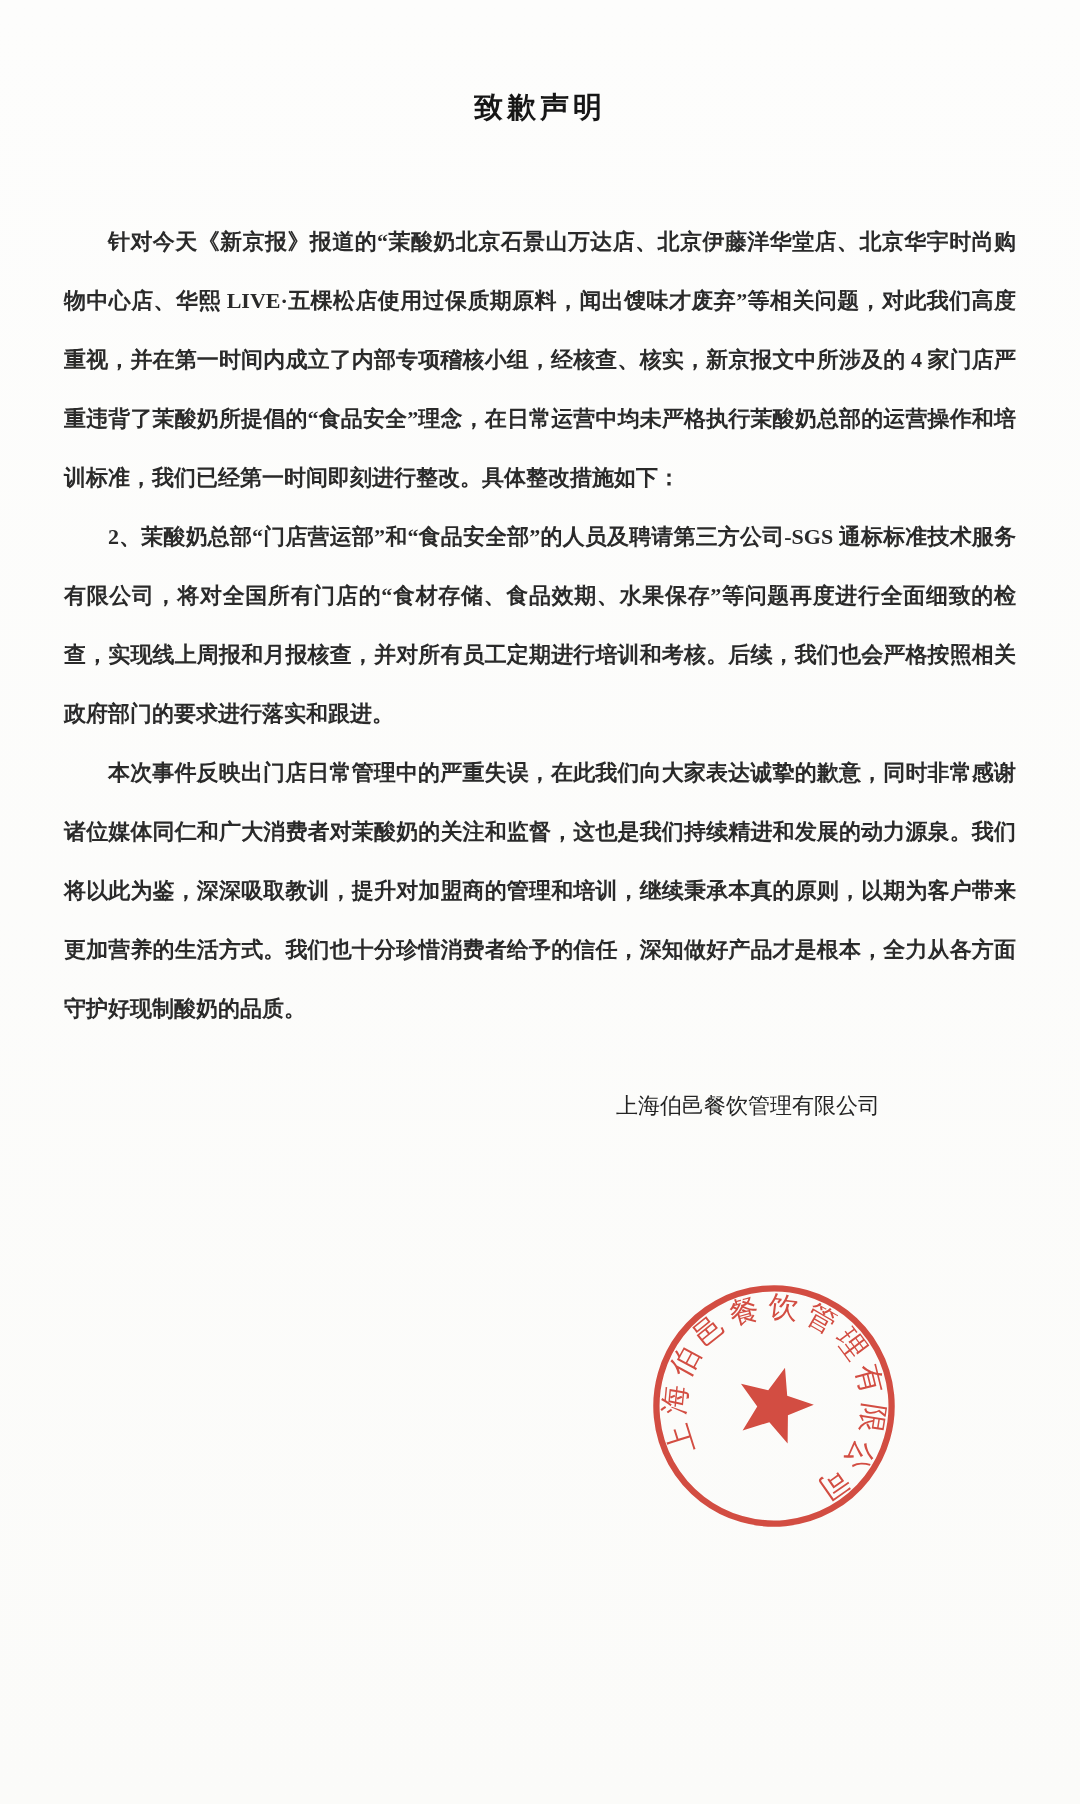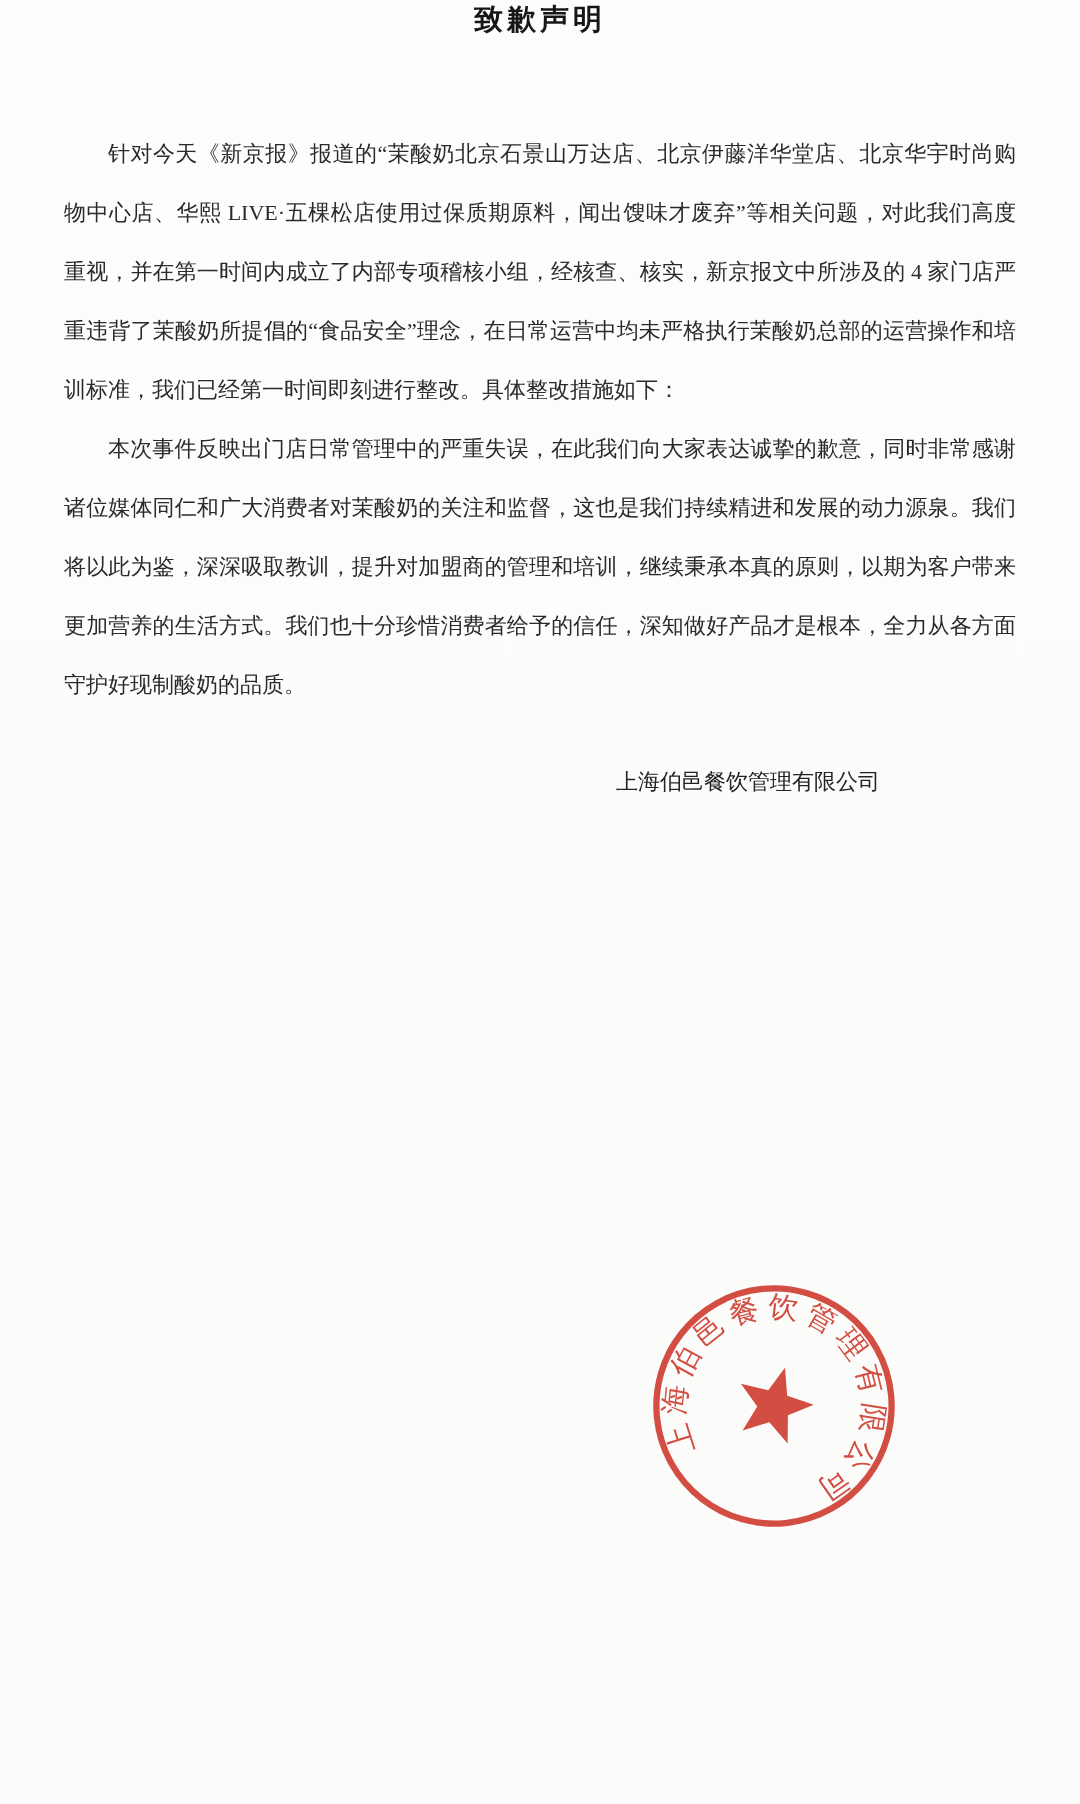--- a/index.html
+++ b/index.html
@@ -11,37 +11,39 @@
   .page {
     position: relative;
     width: 1080px;
     height: 1804px;
     margin: 0 auto;
     background: linear-gradient(180deg, #fdfdfc 0%, #fbfbf9 100%);
     color: #262626;
     overflow: hidden;
   }
   .doc-title {
+    padding-top: 88px;
     text-align: center;
     font-family: "Liberation Sans", "DejaVu Sans", sans-serif;
     font-size: 29px;
     font-weight: 700;
     letter-spacing: 4px;
     color: #161616;
   }
   .doc-body {
     margin: 84px 64px 0 64px;
     font-size: 22px;
     line-height: 59px;
     text-align: justify;
     color: #2a2a2a;
   }
   .doc-body p {
     text-indent: 2em;
     margin: 0;
+    font-weight: bold;
   }
   .sig-block {
     margin: 50px 200px 0 0;
     text-align: right;
     font-size: 22px;
     color: #242424;
   }
   .sig-line { line-height: 36px; }
   .date-line {
     margin-top: 38px;
@@ -66,20 +68,21 @@
 </style>
 </head>
 <body>
 
 <div class="page">
 
   <h1 class="doc-title">致歉声明</h1>
 
   <div class="doc-body">
     <p>针对今天《新京报》报道的“茉酸奶北京石景山万达店、北京伊藤洋华堂店、北京华宇时尚购物中心店、华熙 LIVE·五棵松店使用过保质期原料，闻出馊味才废弃”等相关问题，对此我们高度重视，并在第一时间内成立了内部专项稽核小组，经核查、核实，新京报文中所涉及的 4 家门店严重违背了茉酸奶所提倡的“食品安全”理念，在日常运营中均未严格执行茉酸奶总部的运营操作和培训标准，我们已经第一时间即刻进行整改。具体整改措施如下：</p>
+    <p>2、茉酸奶总部“门店营运部”和“食品安全部”的人员及聘请第三方公司-SGS 通标标准技术服务有限公司，将对全国所有门店的“食材存储、食品效期、水果保存”等问题再度进行全面细致的检查，实现线上周报和月报核查，并对所有员工定期进行培训和考核。后续，我们也会严格按照相关政府部门的要求进行落实和跟进。</p>
     <p>本次事件反映出门店日常管理中的严重失误，在此我们向大家表达诚挚的歉意，同时非常感谢诸位媒体同仁和广大消费者对茉酸奶的关注和监督，这也是我们持续精进和发展的动力源泉。我们将以此为鉴，深深吸取教训，提升对加盟商的管理和培训，继续秉承本真的原则，以期为客户带来更加营养的生活方式。我们也十分珍惜消费者给予的信任，深知做好产品才是根本，全力从各方面守护好现制酸奶的品质。</p>
   </div>
 
   <div class="sig-block">
     <div class="sig-line">上海伯邑餐饮管理有限公司</div>
   </div>
 
   <div class="seal">
     <svg viewBox="0 0 240 240">
       <defs>

